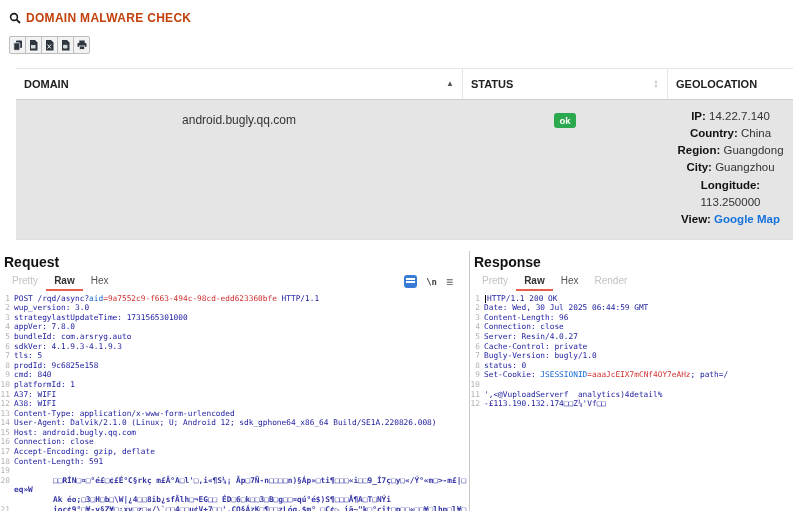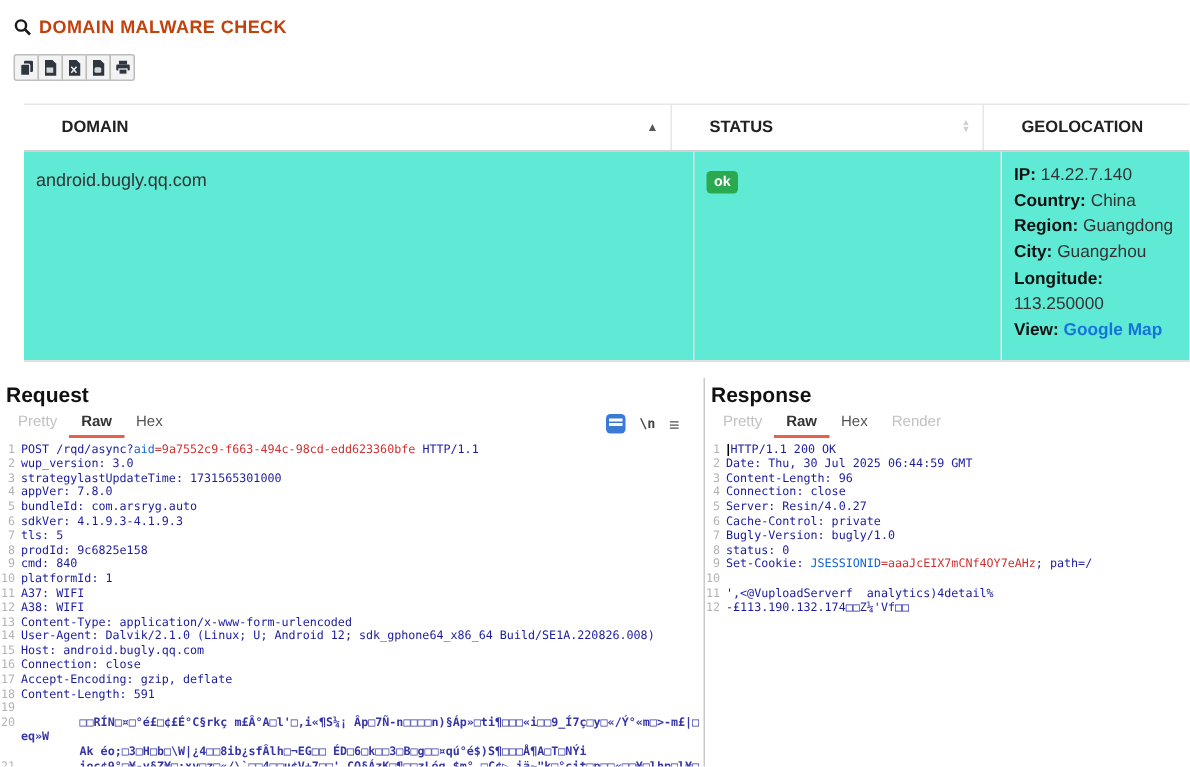--- a/index.html
+++ b/index.html
@@ -13,25 +13,25 @@
   
   .export-bar { display:inline-flex; margin:11px 0 0 9px; }
   .export-btn { width:17px; height:18px; background:#f3f3f3; border:1px solid #bdbdbd;
     display:flex; align-items:center; justify-content:center; margin-left:-1px; cursor:pointer; }
   .export-btn:first-child { border-radius:2px 0 0 2px; margin-left:0; }
   .export-btn:last-child { border-radius:0 2px 2px 0; }
 
   
   .dt { margin:13px 0 0 16px; width:777px; border-top:1px solid #e6e6e6; }
   .dt-head { display:flex; background:#fff; border-bottom:1px solid #cfcfcf; }
-  .dt-row  { display:flex; background:#5eead4; border-bottom:1px solid #e0e0e0; min-height:131px; }
+  .dt-row  { display:flex; background:#e5e5e5; border-bottom:1px solid #e0e0e0; min-height:131px;text-align:center; }
   .col-domain { width:447px; border-right:1px solid #e6e6e6; }
   .col-status { width:205px; border-right:1px solid #e6e6e6; }
   .col-geo    { flex:1; min-width:120px; }
-  .th { font-size:11px; font-weight:bold; color:#212121; padding:9px 8px; display:flex; align-items:center;margin-left:17px; }
+  .th { font-size:11px; font-weight:bold; color:#212121; padding:9px 8px; display:flex; align-items:center; }
   .sort-asc { margin-left:auto; font-size:8px; color:#555; }
   .sort-both { margin-left:auto; font-size:6px; color:#cfcfcf; line-height:5px; display:flex; flex-direction:column; }
   .td { padding:10px 8px; }
   .domain-text { font-size:12px; color:#333; }
   .badge-ok { display:inline-block; background:#2ba94e; color:#fff; font-size:9.5px; font-weight:bold;
     padding:2px 5px; border-radius:3px; }
   .geo-line { font-size:11.5px; line-height:17.3px; color:#333; }
   .geo-line b { color:#111; }
   .geo-link { color:#1673dd; font-weight:bold; text-decoration:none; cursor:pointer; }
 
@@ -275,21 +275,21 @@
           <span class="tab dim">Render</span>
         </span>
     </div>
     <div class="editor" id="res-editor">
         <div class="ed-row">
           <span class="gut">1</span>
           <span class="code"><span class="caret"></span><span class="seg-p">HTTP/1.1 200 OK</span></span>
         </div>
         <div class="ed-row">
           <span class="gut">2</span>
-          <span class="code"><span class="seg-p">Date: Thu, 30 Jul 2025 06:44:59 GMT</span></span>
+          <span class="code"><span class="seg-p">Date: Wed, 30 Jul 2025 06:44:59 GMT</span></span>
         </div>
         <div class="ed-row">
           <span class="gut">3</span>
           <span class="code"><span class="seg-p">Content-Length: 96</span></span>
         </div>
         <div class="ed-row">
           <span class="gut">4</span>
           <span class="code"><span class="seg-p">Connection: close</span></span>
         </div>
         <div class="ed-row">

